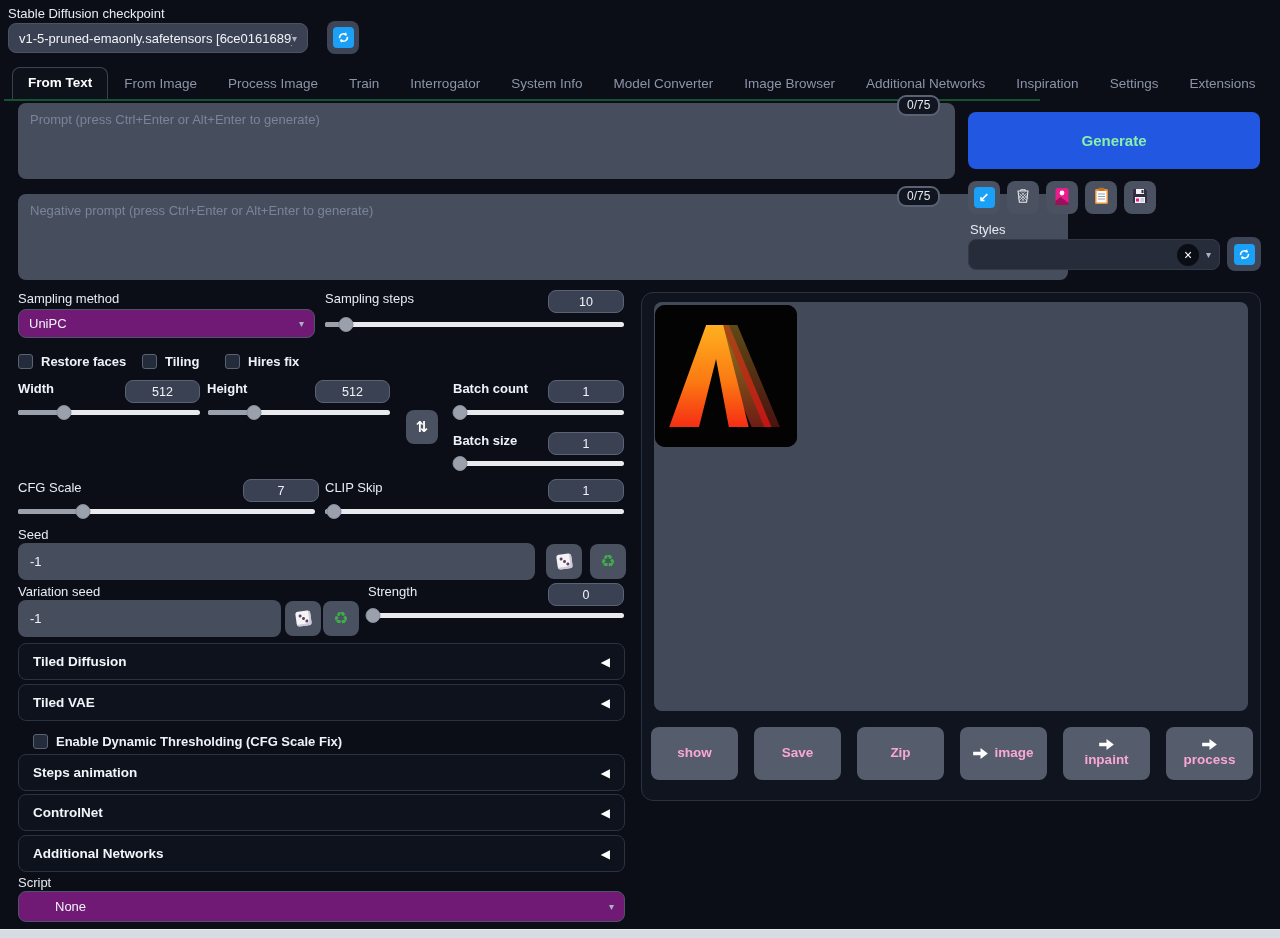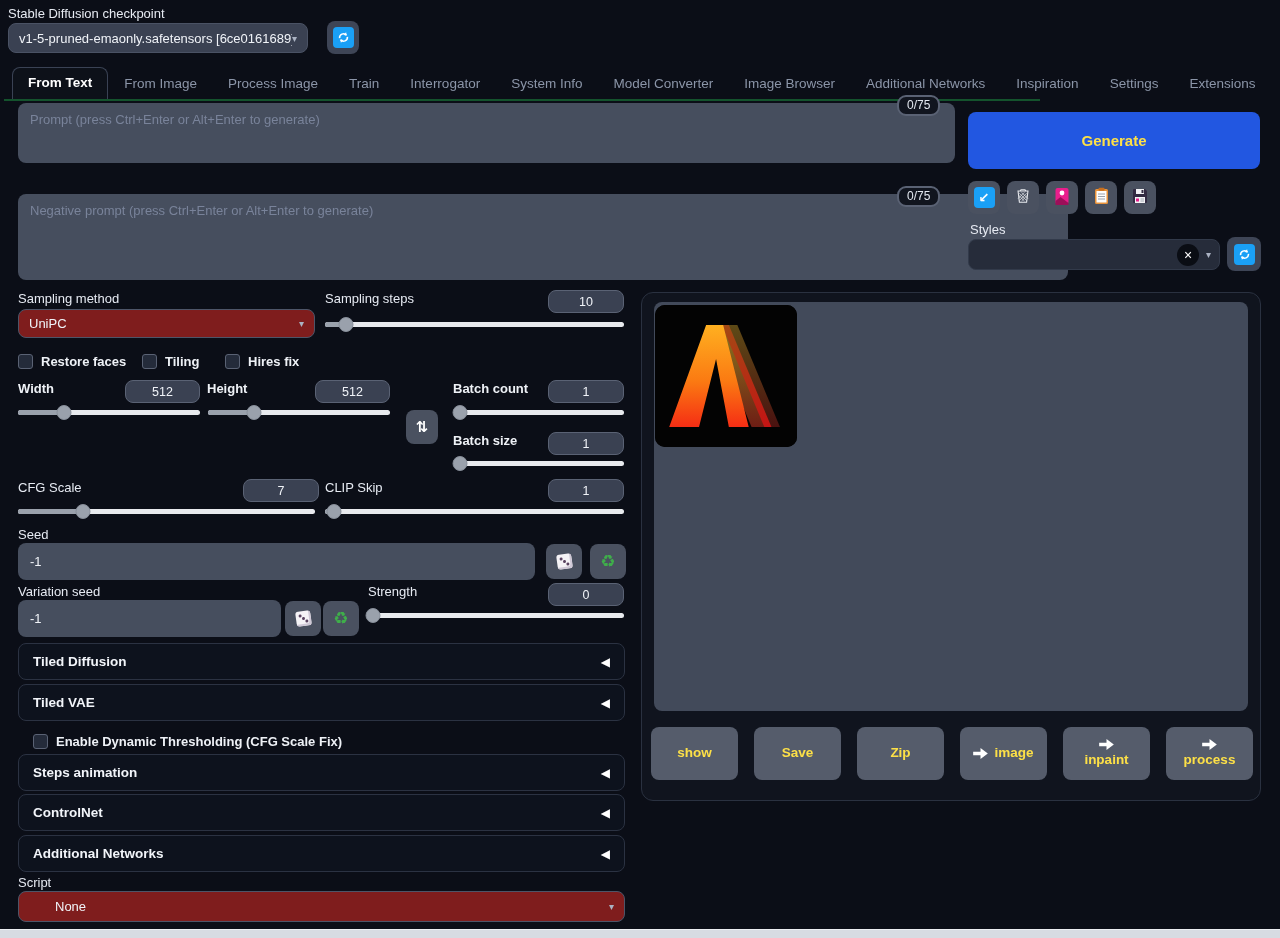--- a/index.html
+++ b/index.html
@@ -53,21 +53,21 @@
     font-family:"Liberation Sans","DejaVu Sans",sans-serif;
     font-size:13px; color:#f0f3f8; padding:9px 12px; outline:none;
   }
   textarea.prompt::placeholder { color:#79839a; }
   .counter {
     background:#11151f; border:2px solid #5a6274; border-radius:9px;
     font-size:12px; color:#e3e8f0; padding:1px 8px 2px; z-index:5;
   }
 
   .generate-btn {
-    background:#2257e1; border:none; border-radius:8px; color:#fde047;
+    background:#2257e1; border:none; border-radius:8px; color:#86efac;
     font-size:15px; font-weight:700; cursor:pointer;
     font-family:inherit;
   }
   .iconbtn {
     width:32px; height:33px; background:#4a5160; border-radius:8px;
     display:flex; align-items:center; justify-content:center; cursor:pointer;
   }
   .styles-select {
     background:#262c3a; border:1px solid #323a4a; border-radius:8px;
     display:flex; align-items:center; justify-content:flex-end;
@@ -79,21 +79,21 @@
     justify-content:center;
   }
 
   
   .numbox {
     background:#3a4152; border:1px solid #5a6274; border-radius:8px;
     font-size:12.5px; color:#f0f3f8; display:flex; align-items:center;
     justify-content:center;
   }
   .sel {
-    background:#7f1d1d; border:1px solid #4d5568; border-radius:8px;
+    background:#701a75; border:1px solid #4d5568; border-radius:8px;
     display:flex; align-items:center; justify-content:space-between;
     padding:0 10px; font-size:13px; color:#f0f3f8; cursor:pointer;
   }
 
   
   .slider { position:absolute; height:16px; cursor:pointer; }
   .slider .track {
     position:absolute; top:6px; left:0; right:0; height:5px;
     background:#e8eaee; border-radius:3px;
   }
@@ -143,21 +143,21 @@
   .acc .ar { color:#fff; font-size:12px; }
 
   
   .outpanel {
     background:#10141e; border:1px solid #2a3140; border-radius:12px;
   }
   .gallery { background:#424a5a; border-radius:8px; }
   .thumb { background:#030303; border-radius:10px; overflow:hidden; }
   .outbtn {
     width:87px; height:53px; background:#555c6b; border:none; border-radius:8px;
-    color:#fde047; font-size:13.5px; font-weight:700; cursor:pointer;
+    color:#f9a8d4; font-size:13.5px; font-weight:700; cursor:pointer;
     display:flex; flex-direction:column; align-items:center; justify-content:center;
     gap:2px; font-family:inherit; line-height:1.25;
   }
   .outbtn .inline { display:flex; align-items:center; gap:6px; }
 
   .footerbar {
     position:absolute; left:0; top:929px; width:1280px; height:9px;
     background:#d7dbe2; border-top:1px solid #eceef2;
   }
 </style>
@@ -191,21 +191,21 @@
   <div class="tab">System Info</div>
   <div class="tab">Model Converter</div>
   <div class="tab">Image Browser</div>
   <div class="tab">Additional Networks</div>
   <div class="tab">Inspiration</div>
   <div class="tab">Settings</div>
   <div class="tab">Extensions</div>
 </div>
 
 <div class="abs counter" style="left:897px; top:95px;">0/75</div>
-<textarea class="abs prompt" style="left: 18px; top: 103px; width: 937px; height: 60px;" placeholder="Prompt (press Ctrl+Enter or Alt+Enter to generate)"></textarea>
+<textarea class="abs prompt" style="left: 18px; top: 103px; width: 937px; height: 76px;" placeholder="Prompt (press Ctrl+Enter or Alt+Enter to generate)"></textarea>
 
 <div class="abs counter" style="left:897px; top:186px;">0/75</div>
 <textarea class="abs prompt" style="left: 18px; top: 194px; width: 1050px; height: 86px;" placeholder="Negative prompt (press Ctrl+Enter or Alt+Enter to generate)"></textarea>
 
 <button class="abs generate-btn" style="left:968px; top:112px; width:292px; height:57px;">Generate</button>
 
 <div class="abs" style="left:968px; top:181px; display:flex; gap:7px;">
   <div class="iconbtn">
     <span class="blue-chip" style="font-size:13px; font-weight:700; color:#fff;">↙</span>
   </div>

